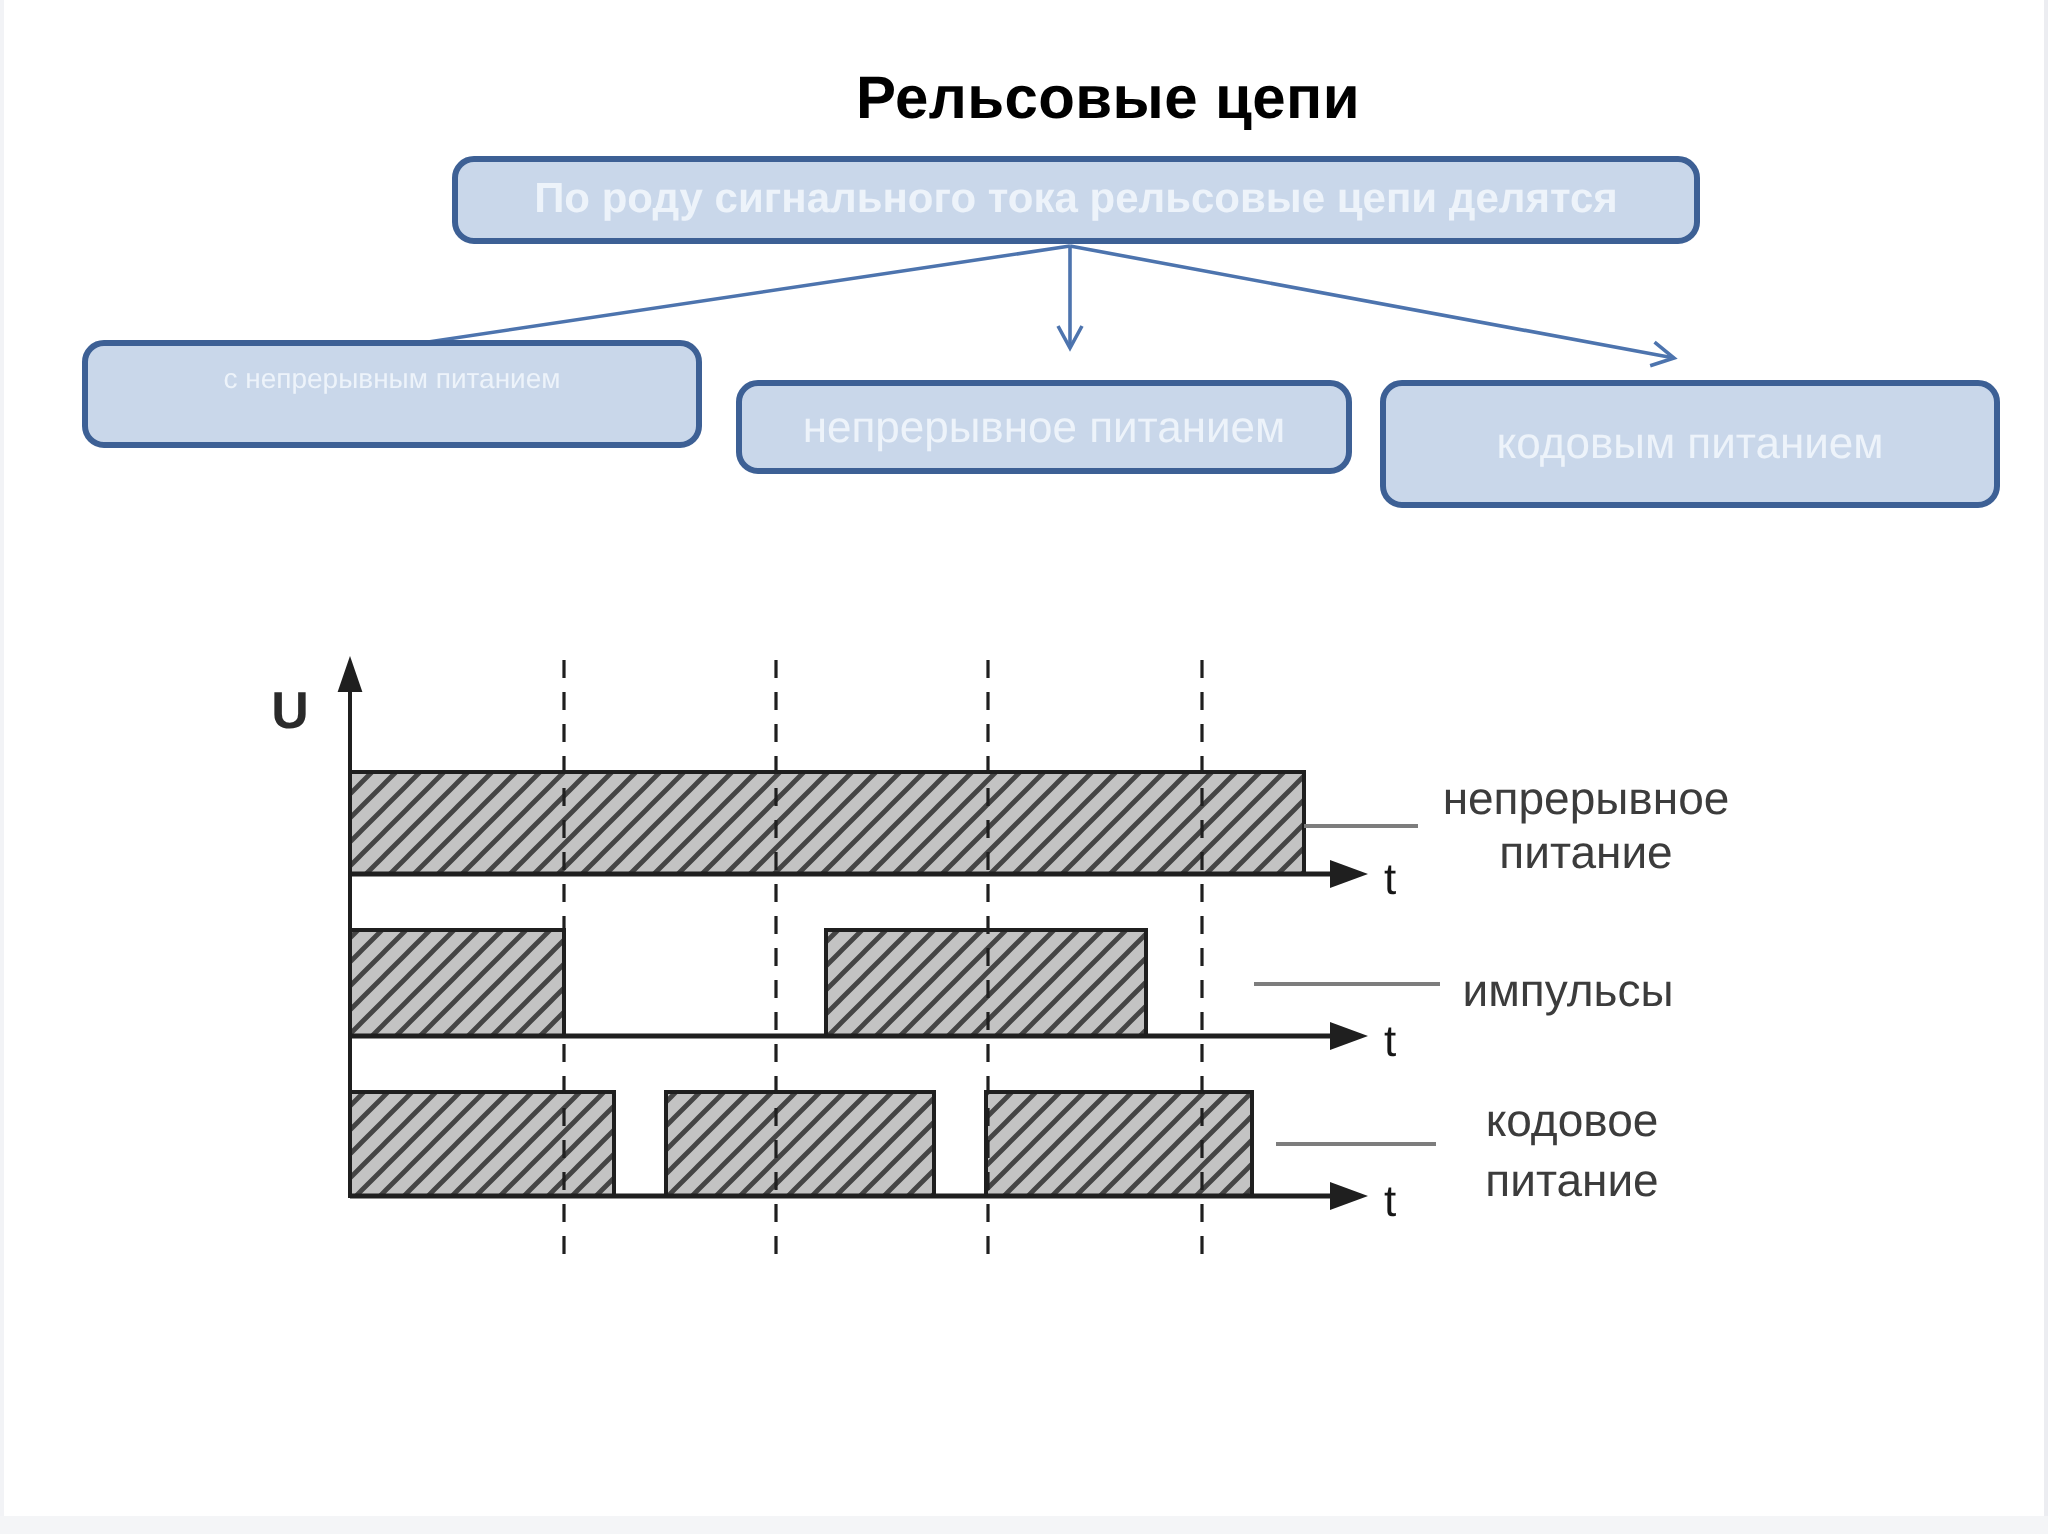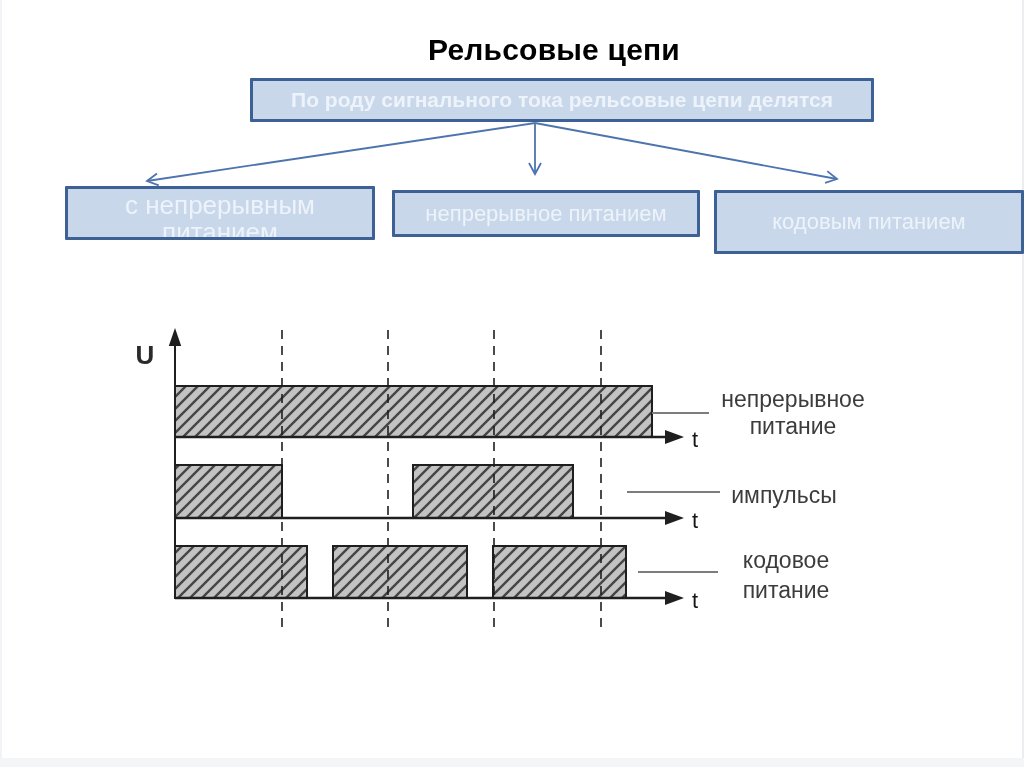--- a/index.html
+++ b/index.html
@@ -11,27 +11,26 @@
   .slide-frame{position:absolute;inset:0;border-left:2px solid #f2f3f6;border-right:2px solid #ecedf1;pointer-events:none;}
   .footer-strip{position:absolute;left:0;right:0;bottom:0;height:9px;background:#f4f5f7;}
 
   .title{
     position:absolute;left:84px;top:13px;width:940px;text-align:center;
     font-size:30px;font-weight:bold;color:#000000;letter-spacing:0.2px;
   }
 
   .fc-box{
     position:absolute;box-sizing:border-box;
-    background:#c9d7ea;border:3px solid #3d6095;border-radius:1px;
+    background:#c9d7ea;border:3px solid #3d6095;border-radius:11px;
     color:#edf3fa;display:flex;align-items:center;justify-content:center;
     text-align:center;
-    margin-left:24px;
   }
   #root-box{left:226px;top:78px;width:624px;height:44px;font-size:21px;font-weight:bold;}
-  #child-box-0{left:41px;top:186px;width:310px;height:54px;font-size:26px;line-height:27px;align-items:flex-start;padding-top:3px;overflow:hidden;}
+  #child-box-0{left:41px;top:170px;width:310px;height:54px;font-size:14px;line-height:27px;align-items:flex-start;padding-top:3px;overflow:hidden;}
   #child-box-1{left:368px;top:190px;width:308px;height:47px;font-size:22px;}
   #child-box-2{left:690px;top:190px;width:310px;height:64px;font-size:22px;}
 
   .connectors{position:absolute;left:0;top:0;pointer-events:none;}
   .diagram{position:absolute;left:120px;top:320px;}
 
   .dlbl{font-family:"Liberation Sans",sans-serif;font-size:23px;fill:#3c3c3c;}
   .tlbl{font-family:"Liberation Sans",sans-serif;font-size:22px;fill:#161616;}
   .ulbl{font-family:"Liberation Sans",sans-serif;font-size:26px;font-weight:600;fill:#2a2a2a;}
 </style>

